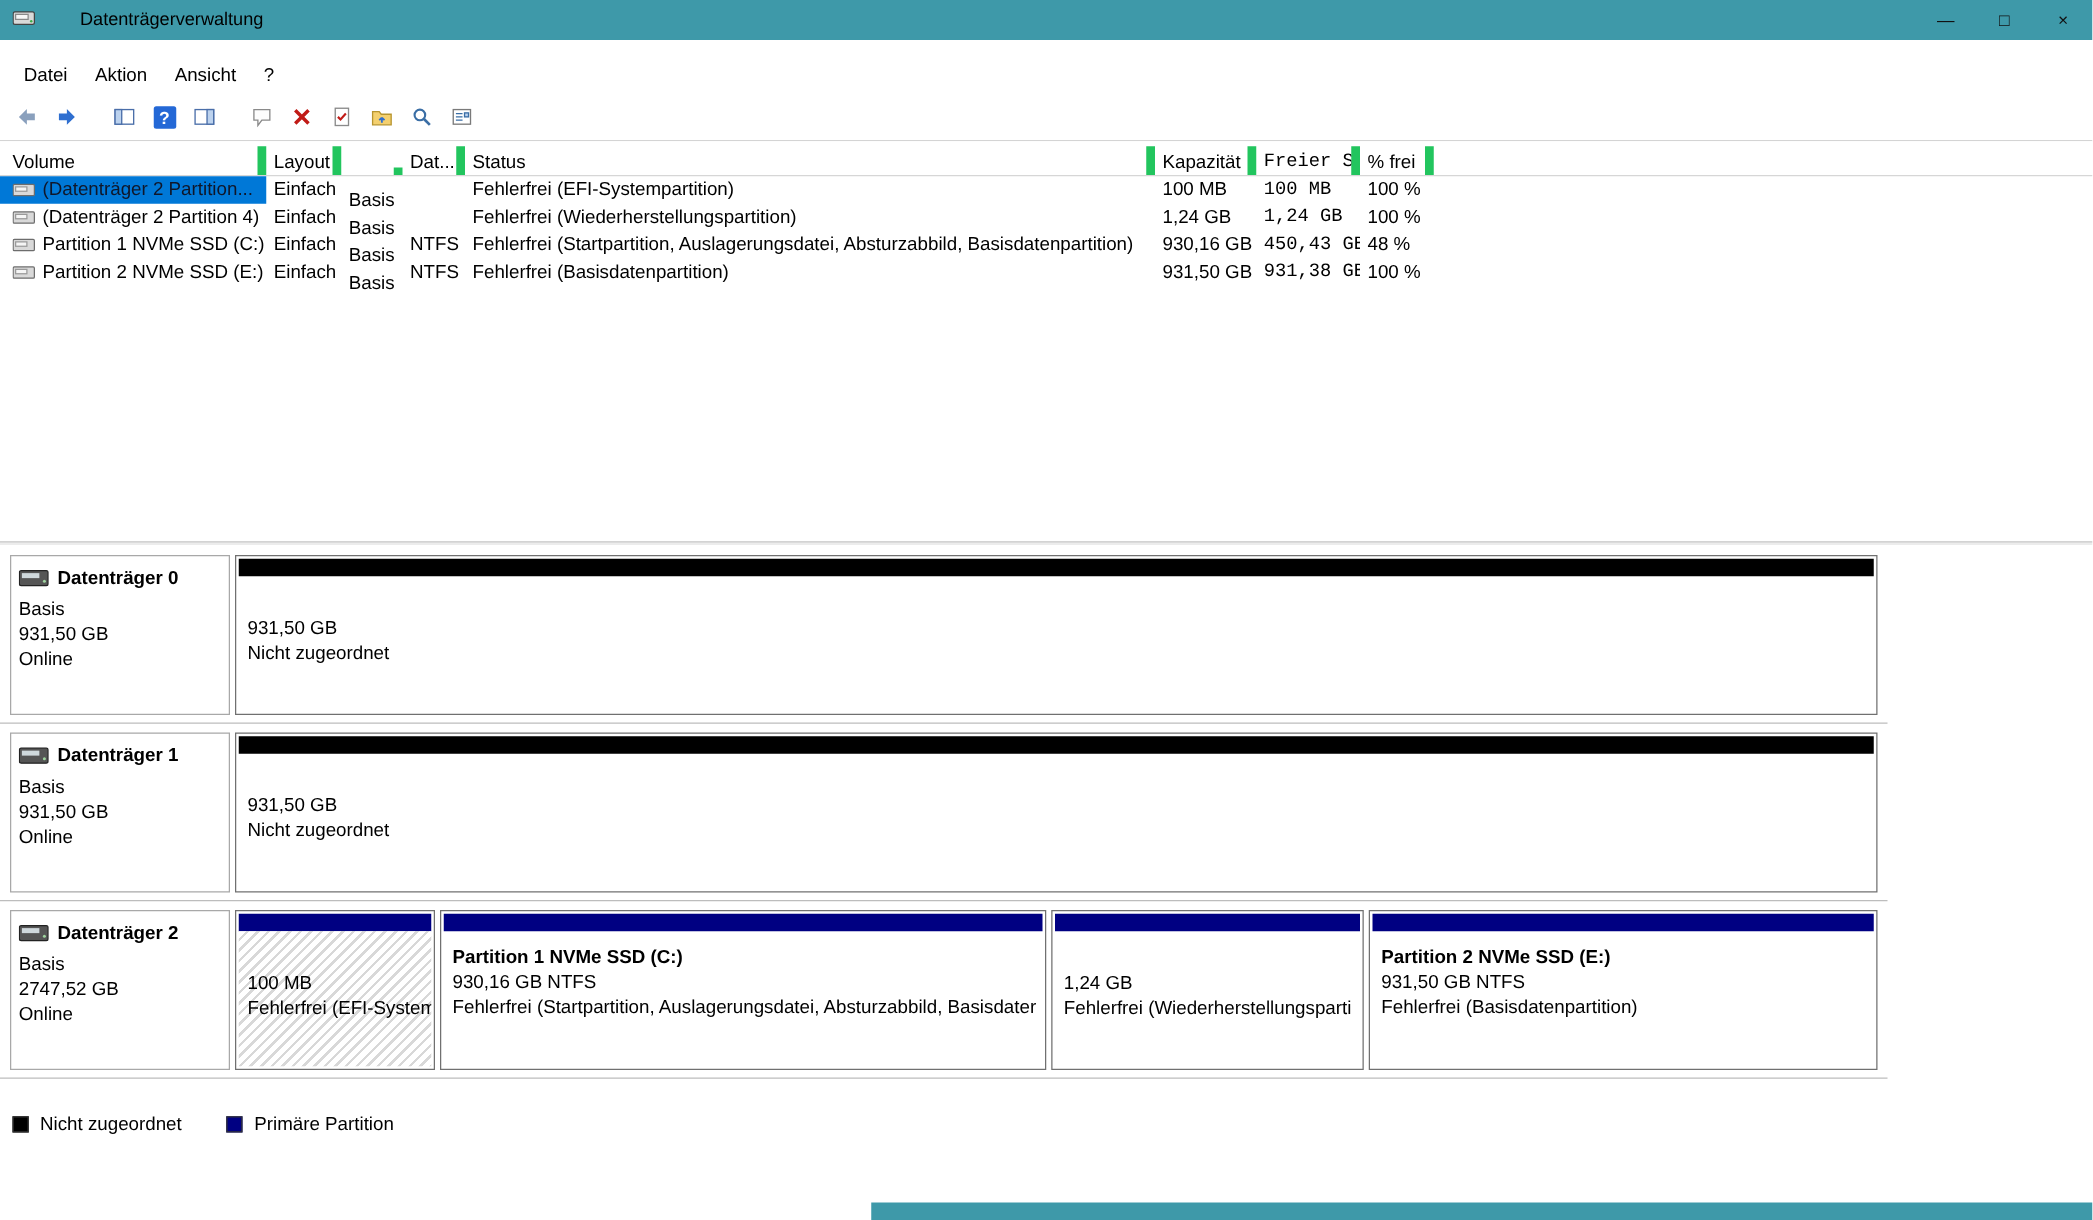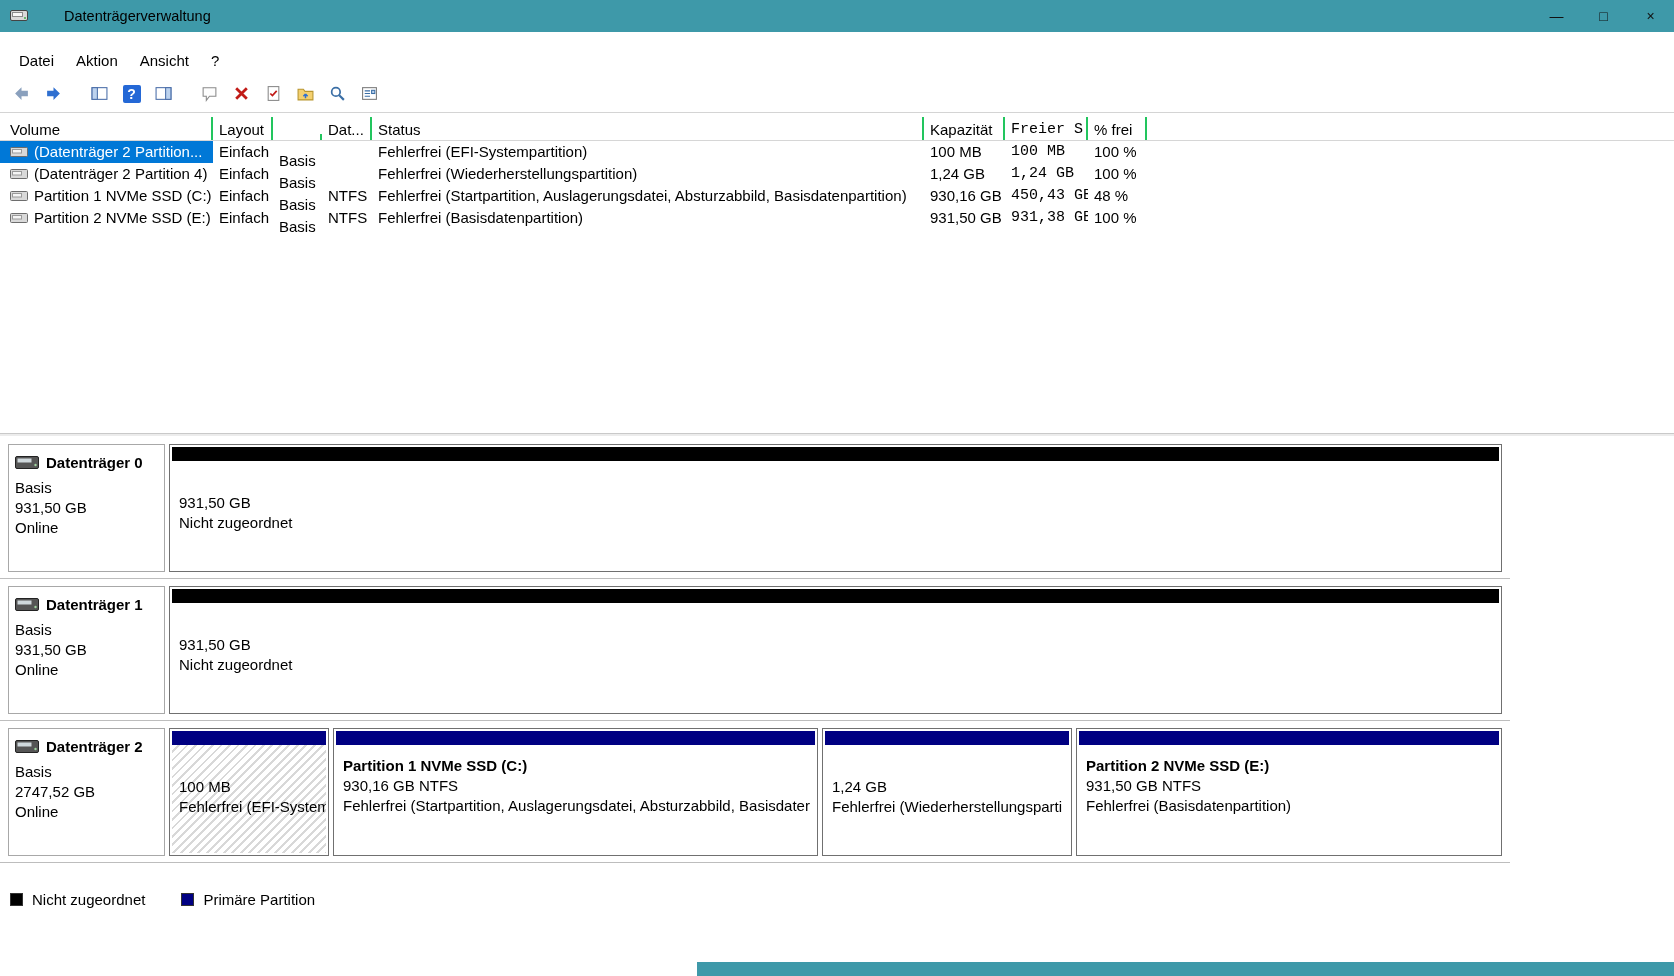--- a/index.html
+++ b/index.html
@@ -20,41 +20,41 @@
   .menu-item { padding: 4px 11px; }
   
   .toolbar { height: 38px; display: flex; align-items: center; padding-left: 8px; border-bottom: 1px solid #d4d4d4; background: #fff; }
   .tbi { width: 27px; height: 26px; display: flex; align-items: center; justify-content: center; margin-right: 5px; }
   .tb-gap { width: 14px; }
   .help-q { width: 18px; height: 18px; background: #2468d6; color: #fff; font-weight: 700; font-size: 14px;
             display: flex; align-items: center; justify-content: center; border-radius: 2px; }
   
   .list-pane { height: 320px; padding-top: 4px; background: #fff; }
   .lv-header { display: flex; height: 24px; border-bottom: 1px solid #d6d6d6; }
-  .hcell { border-right: 2px solid #22c55e; padding: 4px 0 0 6px; white-space: nowrap; overflow: hidden; }
+  .hcell { border-right: 7px solid #22c55e; padding: 4px 0 0 6px; white-space: nowrap; overflow: hidden; }
   .c-vol { width: 213px; padding-left: 10px; }
   .c-layout { width: 60px; }
   .c-typ { width: 49px; margin-top: 17px; }
   .c-fs { width: 50px; }
   .c-status { width: 552px; }
   .c-cap { width: 81px; }
   .c-free { width: 83px; font-family: Liberation Mono, monospace; }
   .c-pct { width: 59px; }
   .h-fill { flex: 1; border-right: none; }
   .lv-row { display: flex; height: 22px; align-items: center; }
   .rcell { padding-left: 6px; white-space: nowrap; overflow: hidden; height: 22px; line-height: 22px; }
   .rc-vol { display: flex; align-items: center; padding-left: 10px; }
   .rc-vol svg { margin-right: 6px; flex: none; }
-  .rc-vol.sel { background: #0078D7; color: #ffffff; }
+  .rc-vol.sel { background: #0078D7; color: #0f172a; }
   
   .splitter { height: 3px; background: #ececec; border-top: 1px solid #c9c9c9; }
   
   .graph-pane { position: relative; height: 539px; padding: 8px 0 0 8px; background: #fff; }
   .disk-row { display: flex; width: 1494px; height: 128px; }
-  .disk-info { width: 157px; flex: none; border: 1px solid #a8a8a8; padding: 9px 4px 0 6px; background: #fff; }
+  .disk-info { width: 176px; flex: none; border: 1px solid #a8a8a8; padding: 9px 4px 0 6px; background: #fff; }
   .di-h { display: flex; align-items: center; font-weight: 700; margin-bottom: 7px; white-space: nowrap; }
   .di-h svg { margin-right: 7px; flex: none; }
   .di-line { line-height: 20px; white-space: nowrap; }
   .disk-parts { flex: 1; display: flex; margin-left: 4px; gap: 4px; min-width: 0; }
   .part { border: 1px solid #707070; padding: 2px; display: flex; flex-direction: column; min-width: 0; background: #fff; }
   .pbar { height: 14px; flex: none; }
   .bar-black { background: #000000; }
   .bar-navy { background: #000082; }
   .pbody { flex: 1; padding: 32px 4px 0 7px; overflow: hidden; white-space: nowrap; }
   .pbody.l3 { padding-top: 11px; }

